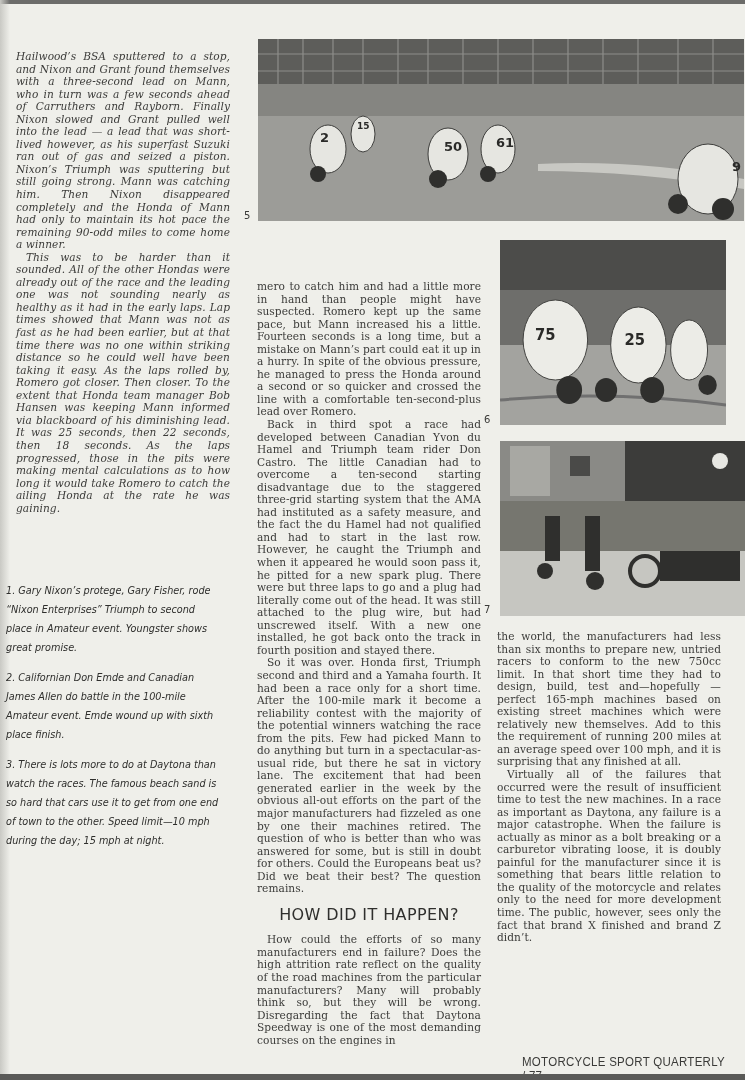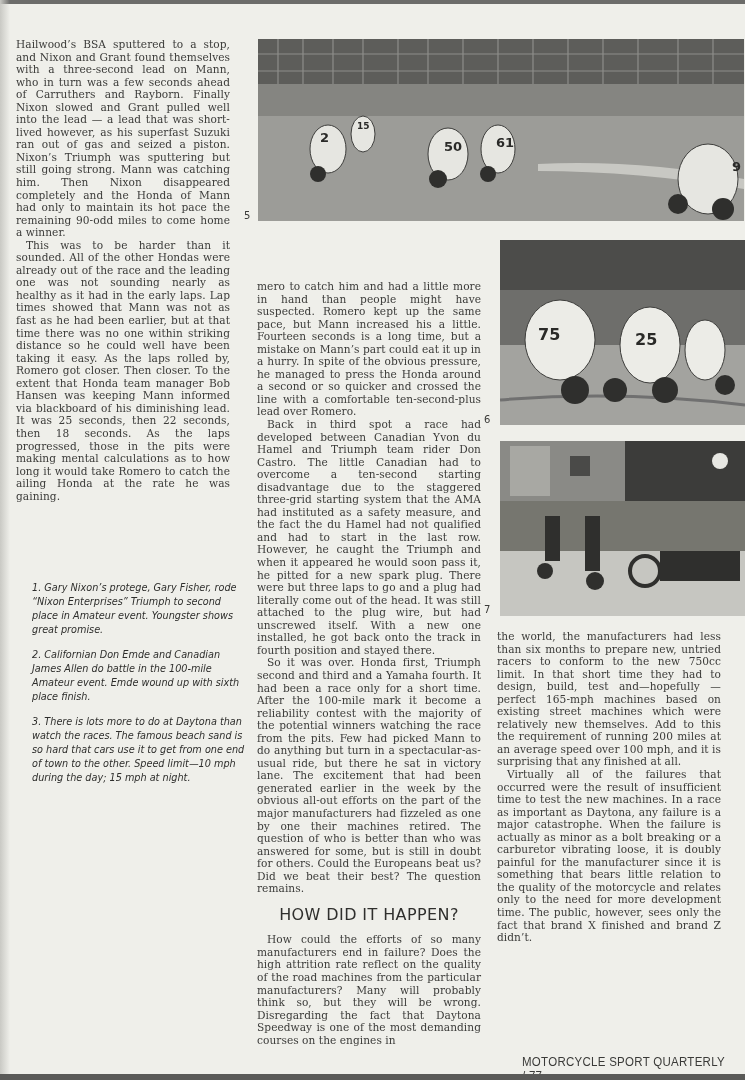--- a/index.html
+++ b/index.html
@@ -18,53 +18,53 @@
   .col {
     position: absolute;
     font-size: 10.6px;
     line-height: 12.55px;
     text-align: justify;
     letter-spacing: 0.05px;
     color: #3b3b39;
   }
   .col p { text-indent: 10px; }
   .col p.noindent { text-indent: 0; }
-  #col1 { left: 16px; top: 38px; width: 214px; }
+  #col1 { left: 16px; top: 50px; width: 214px; font-style: italic; }
   #col2 { left: 257px; top: 236px; width: 224px; margin-top: 44px; }
   #col3 { left: 497px; top: 630px; width: 224px; }
 
   .subhead {
     font-family: "DejaVu Sans", sans-serif;
     font-size: 16px;
     text-align: center;
     letter-spacing: 0.4px;
     margin: 14px 0 12px 0;
     text-indent: 0 !important;
     color: #2f2f2d;
   }
 
   .captions {
     position: absolute;
-    left: 32px; top: 581px; width: 215px;
+    left: 6px; top: 581px; width: 215px;
     font-family: "DejaVu Sans", sans-serif;
     font-style: italic;
     font-size: 9.7px;
-    line-height: 14px;
+    line-height: 19px;
     color: #2e2e2c;
   }
   .captions p { margin-bottom: 11px; }
 
   .photo {
     position: absolute;
     overflow: hidden;
     background: #7a7a78;
   }
   #photo5 { left: 258px; top: 39px; width: 486px; height: 182px;
     background: linear-gradient(180deg, #6b6b68 0%, #7d7d7a 25%, #8d8d89 30%, #9a9a96 45%, #a6a6a2 100%); }
-  #photo6 { left: 500px; top: 240px; width: 245px; height: 185px;
+  #photo6 { left: 500px; top: 240px; width: 226px; height: 185px;
     background: linear-gradient(180deg, #4a4a48 0%, #646462 25%, #8a8a86 45%, #b2b2ad 70%, #8f8f8b 100%); }
   #photo7 { left: 500px; top: 441px; width: 245px; height: 175px;
     background: linear-gradient(180deg, #7f7f7c 0%, #5e5e5b 30%, #9a9a96 55%, #c7c7c2 100%); }
 
   .photo svg { position: absolute; left: 0; top: 0; width: 100%; height: 100%; }
 
   .photo-num {
     position: absolute;
     font-family: "DejaVu Sans", sans-serif;
     font-size: 10px;

